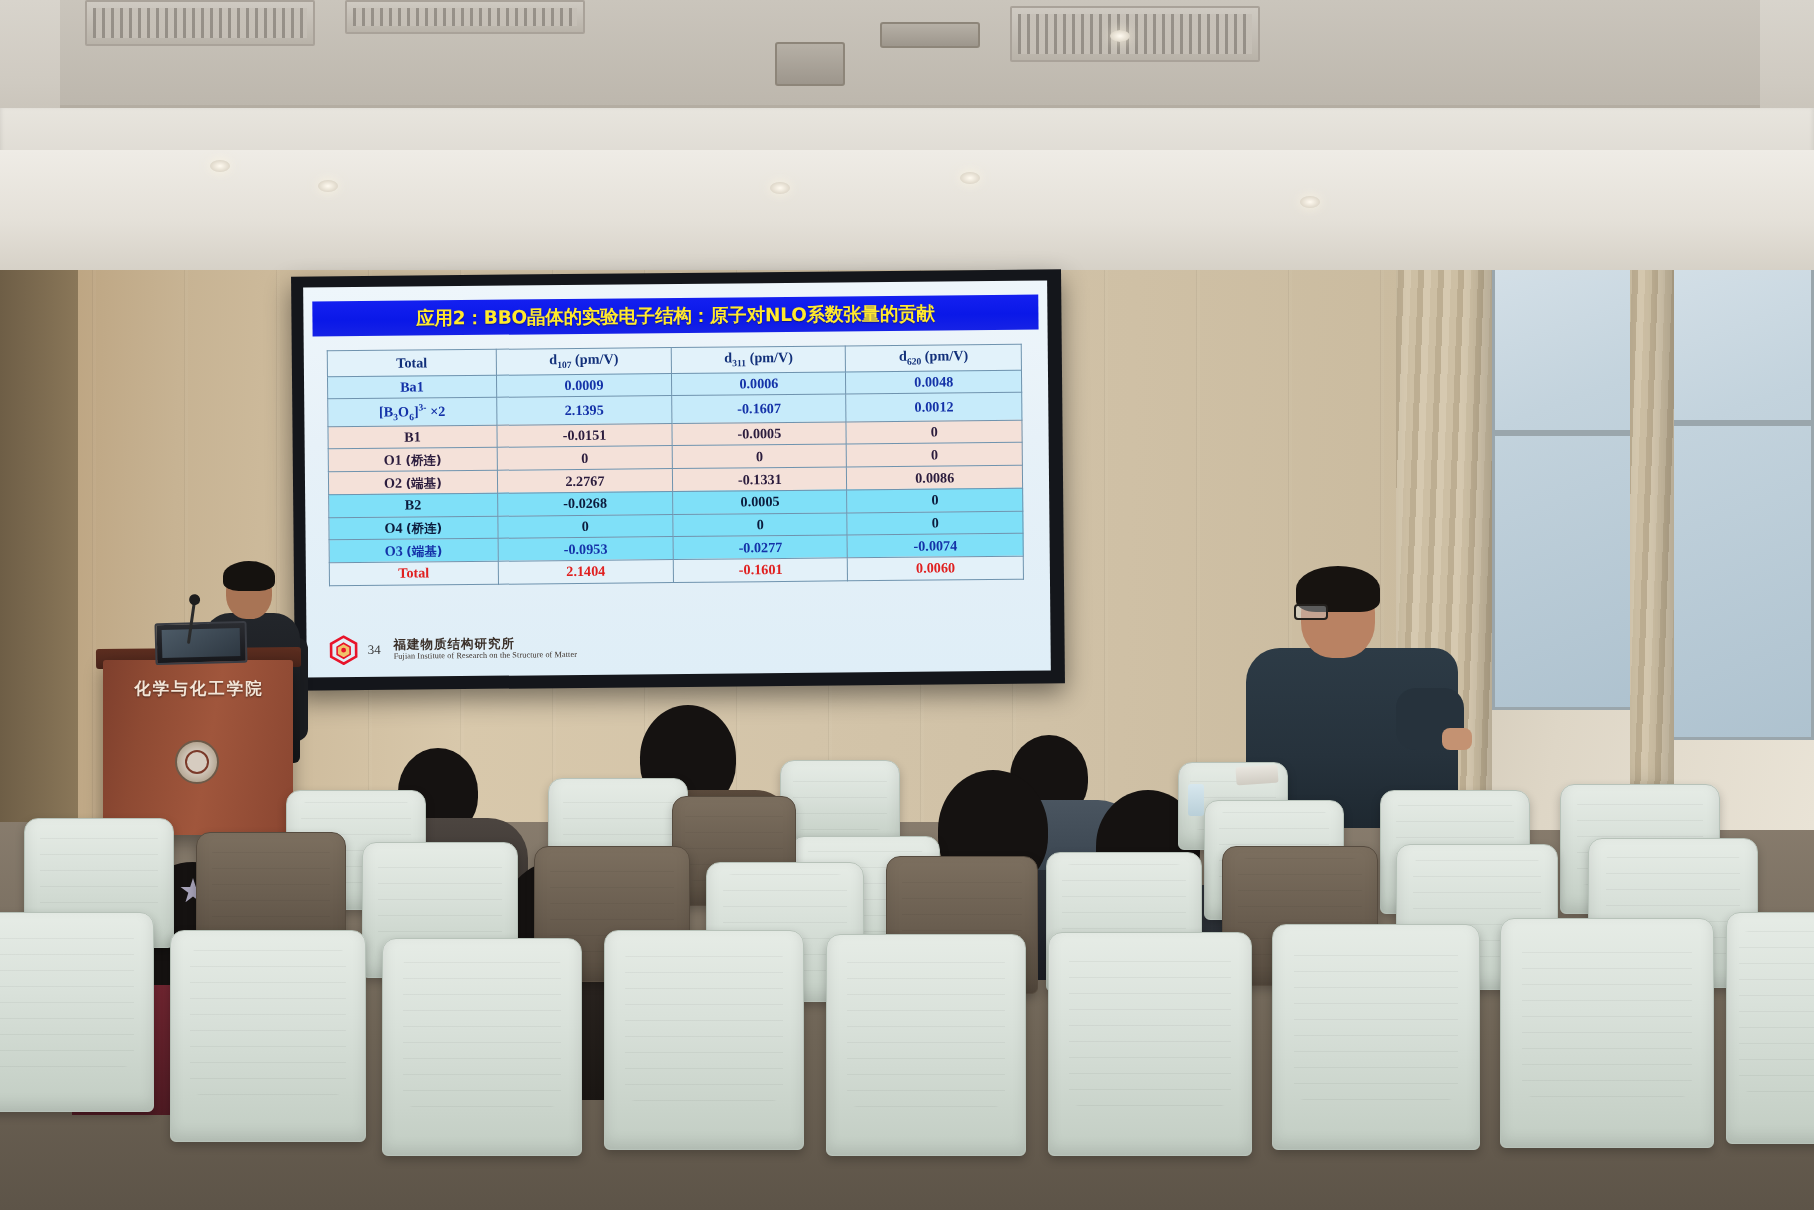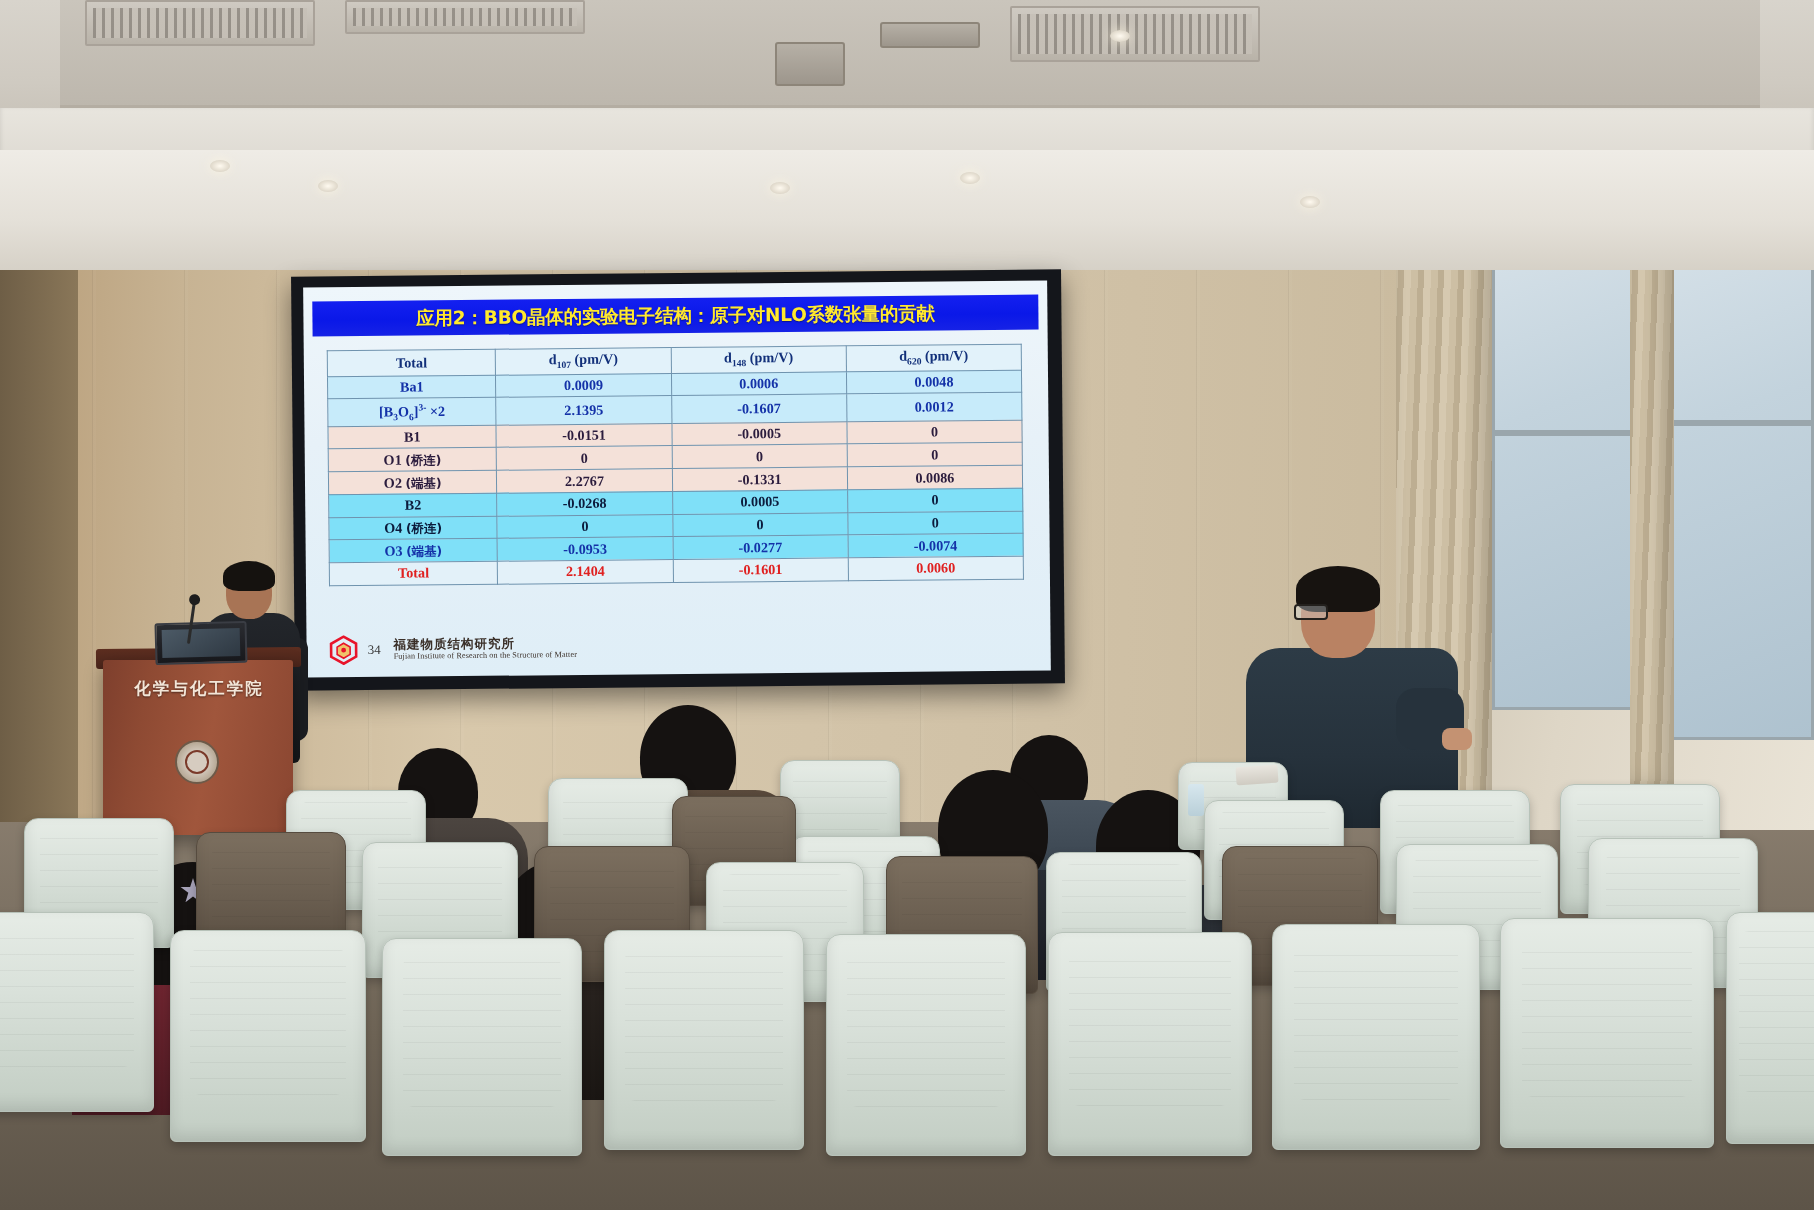--- a/index.html
+++ b/index.html
@@ -333,21 +333,21 @@
 
       <div class="slide-title-bar">
         <span class="slide-title">应用2：BBO晶体的实验电子结构：原子对NLO系数张量的贡献</span>
       </div>
 
       <table class="slide-table">
         <thead>
           <tr>
             <th><span>Total</span></th>
             <th><span>d</span><sub>107</sub><span> (pm/V)</span></th>
-            <th><span>d</span><sub>148</sub><span> (pm/V)</span></th>
+            <th><span>d</span><sub>311</sub><span> (pm/V)</span></th>
             <th><span>d</span><sub>620</sub><span> (pm/V)</span></th>
           </tr>
         </thead>
         <tbody>
 
           <tr class="cyan">
             <td class="lbl val-blue">Ba1</td>
             <td class="val-blue">0.0009</td>
             <td class="val-blue">0.0006</td>
             <td class="val-blue">0.0048</td>

